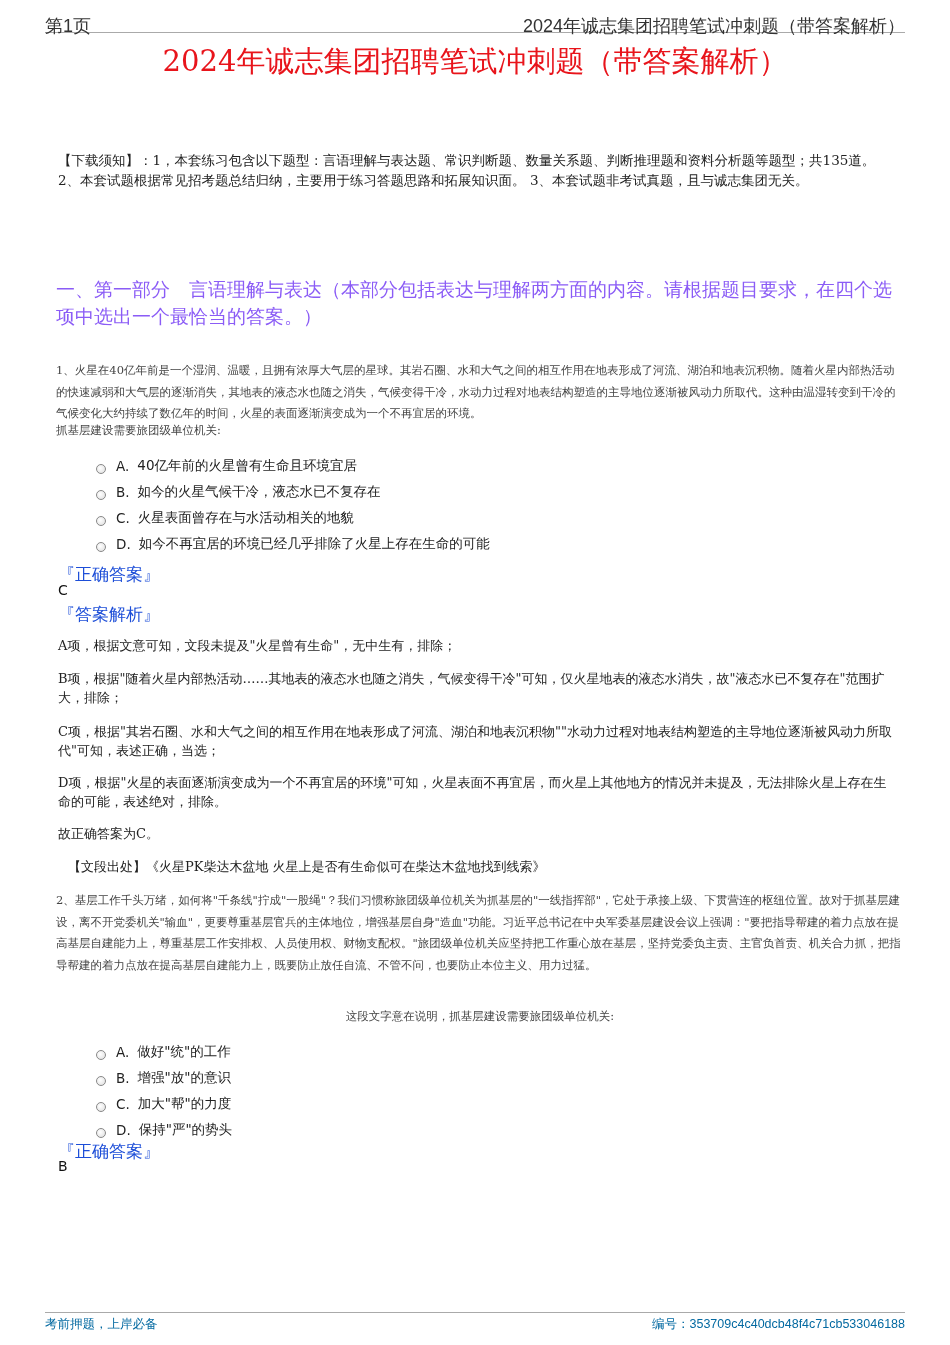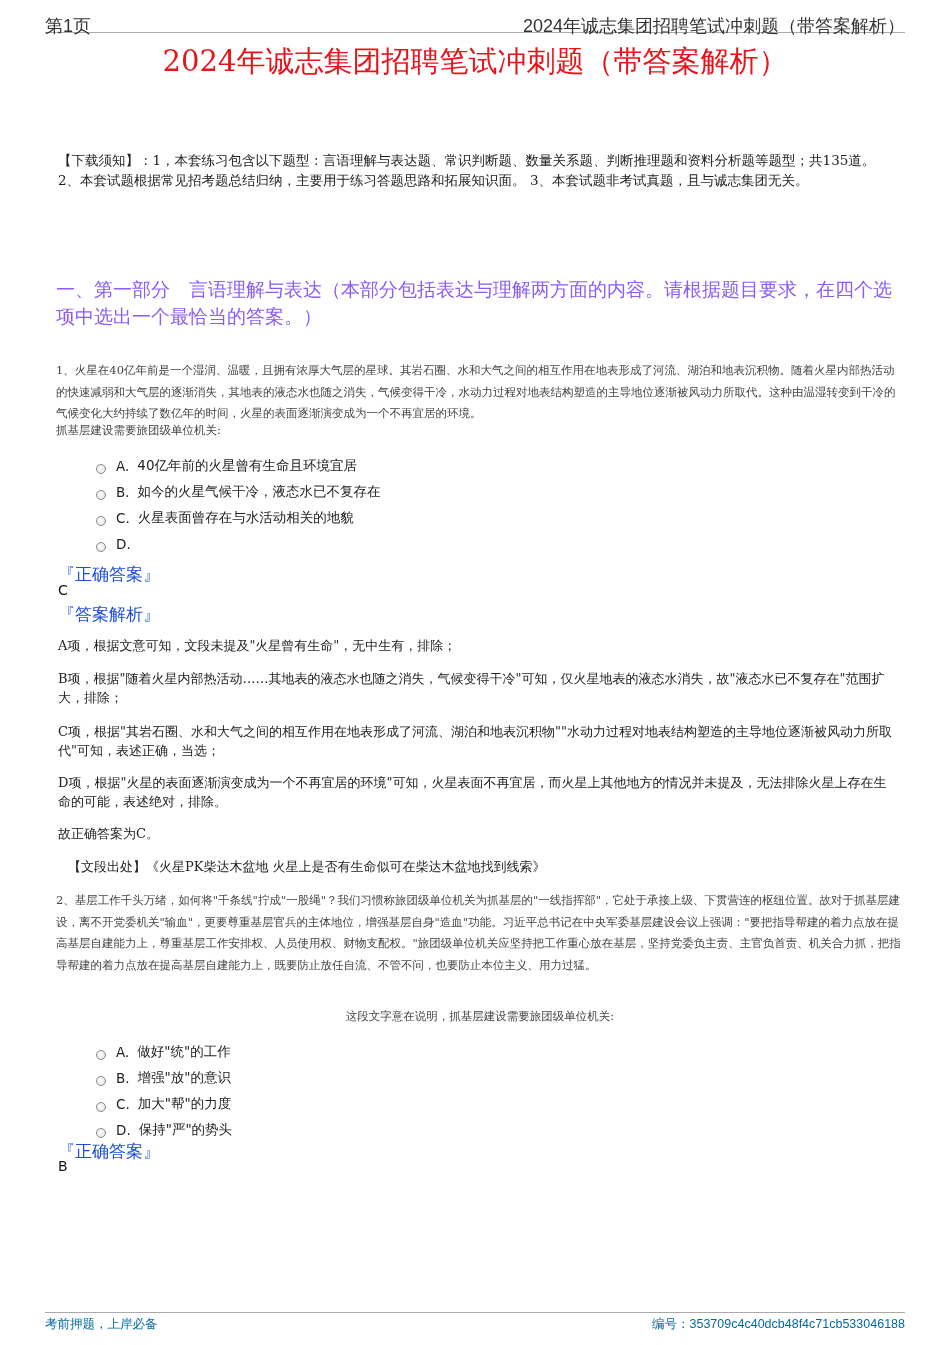--- a/index.html
+++ b/index.html
@@ -56,20 +56,21 @@
     <span>如今的火星气候干冷，液态水已不复存在</span>
   </div>
   <div class="opt">
     <span class="radio"></span>
     <span class="letter">C.</span>
     <span>火星表面曾存在与水活动相关的地貌</span>
   </div>
   <div class="opt">
     <span class="radio"></span>
     <span class="letter">D.</span>
+    <span>如今不再宜居的环境已经几乎排除了火星上存在生命的可能</span>
   </div>
 </div>
 
 <div class="label" style="top:563px;">『正确答案』</div>
 <div class="answer" style="top:582px;">C</div>
 <div class="label" style="top:603px;">『答案解析』</div>
 
 <div class="explain" style="top:636px;">A项，根据文意可知，文段未提及"火星曾有生命"，无中生有，排除；</div>
 <div class="explain" style="top:669px;">B项，根据"随着火星内部热活动……其地表的液态水也随之消失，气候变得干冷"可知，仅火星地表的液态水消失，故"液态水已不复存在"范围扩大，排除；</div>
 <div class="explain" style="top:722px;">C项，根据"其岩石圈、水和大气之间的相互作用在地表形成了河流、湖泊和地表沉积物""水动力过程对地表结构塑造的主导地位逐渐被风动力所取代"可知，表述正确，当选；</div>

